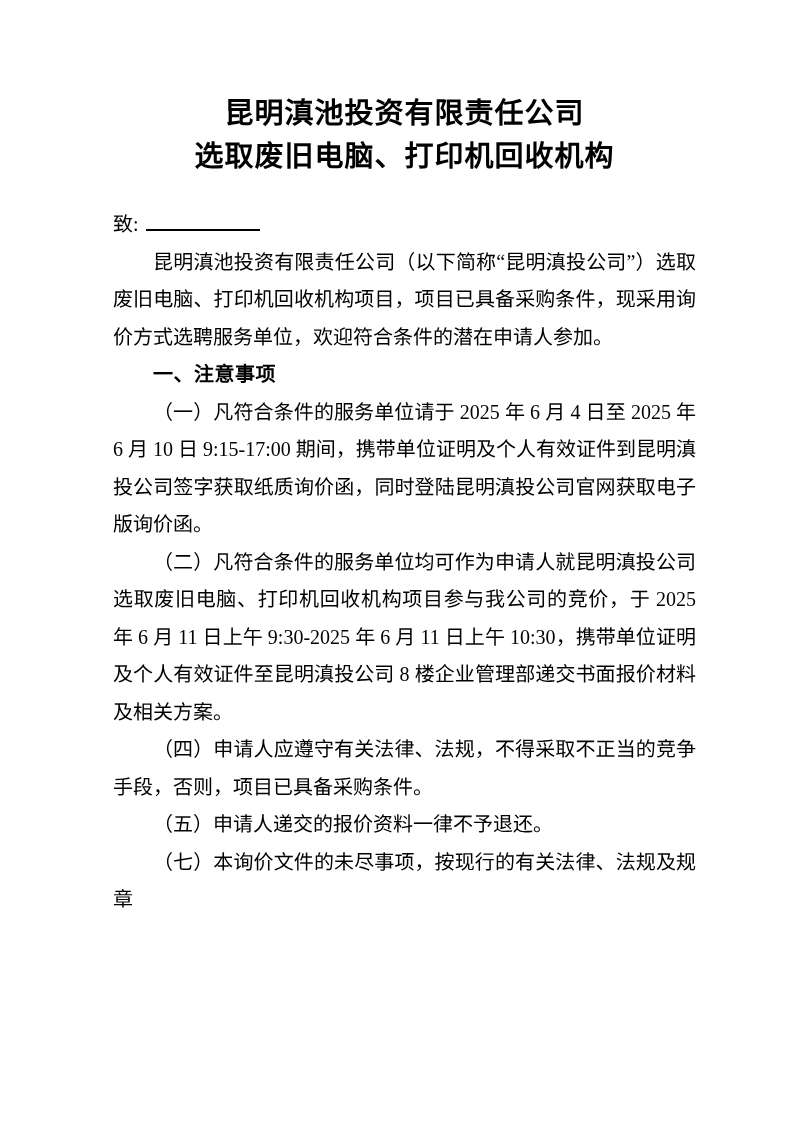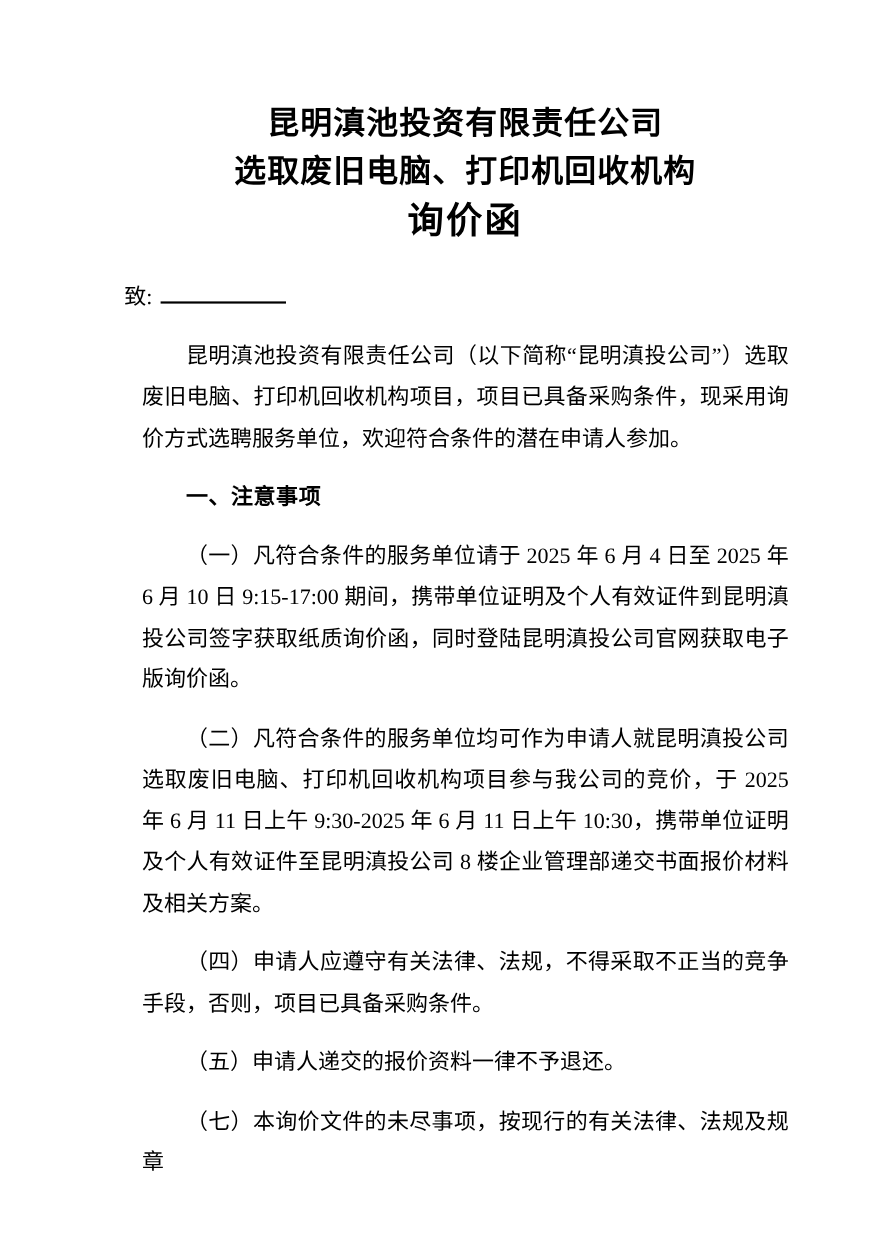--- a/index.html
+++ b/index.html
@@ -8,21 +8,21 @@
     background: #ffffff;
   }
   .page {
     position: relative;
     width: 793px;
     height: 1121px;
     margin: 0;
     background: #ffffff;
     color: #000000;
     box-sizing: border-box;
-    padding: 92px 60px 0 113px;
+    padding: 92px 97px 0 113px;
     overflow: hidden;
   }
   .title-block {
     text-align: center;
     font-family: "Liberation Sans", "DejaVu Sans", sans-serif;
     font-weight: bold;
     color: #000000;
   }
   .title-line {
     font-size: 29px;
@@ -49,37 +49,36 @@
   }
   .blank-line {
     display: inline-block;
     width: 114px;
     height: 22px;
     margin-left: 7px;
     border-bottom: 2px solid #000000;
     vertical-align: baseline;
   }
   .doc-body p {
-    margin: 16px;
+    margin: 0;
     text-indent: 2em;
   }
   .notice-heading {
     font-weight: bold;
     letter-spacing: 0.5px;
   }
 </style>
 </head>
 <body>
 
 <div class="page">
 
   <div class="title-block">
     <div class="title-line">昆明滇池投资有限责任公司</div>
     <div class="title-line">选取废旧电脑、打印机回收机构</div>
-    <div class="title-line doc-type">询价函</div>
   </div>
 
   <div class="doc-body">
 
     <div class="salutation-row">
       <span>致:</span><span class="blank-line"></span>
     </div>
 
     <p>昆明滇池投资有限责任公司（以下简称“昆明滇投公司”）选取废旧电脑、打印机回收机构项目，项目已具备采购条件，现采用询价方式选聘服务单位，欢迎符合条件的潜在申请人参加。</p>
 

